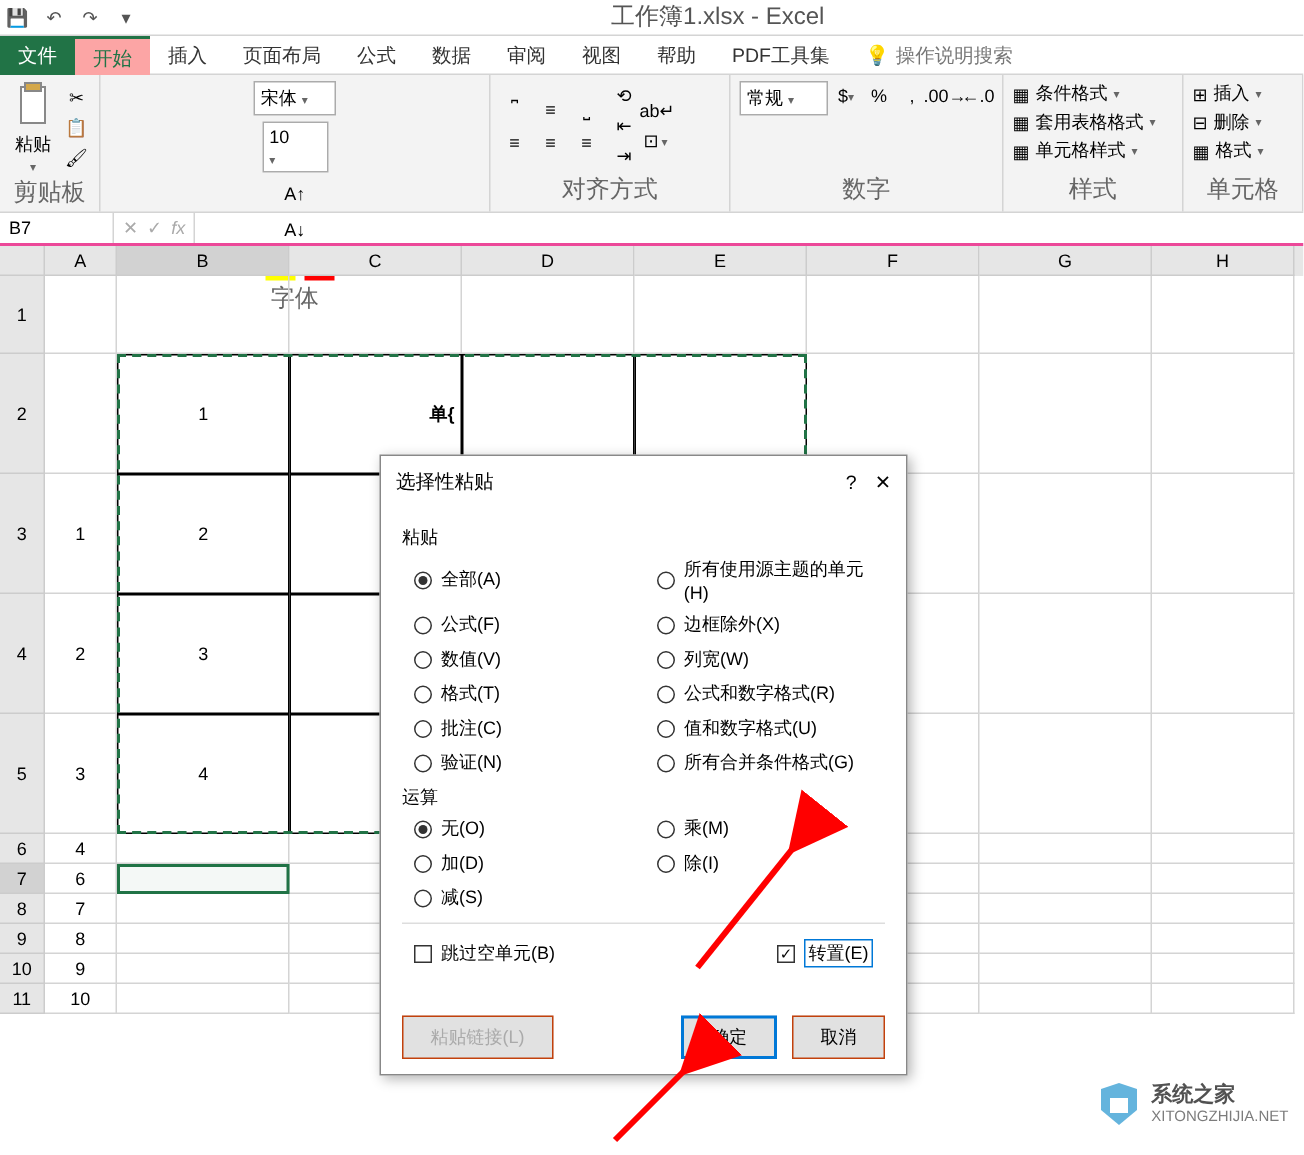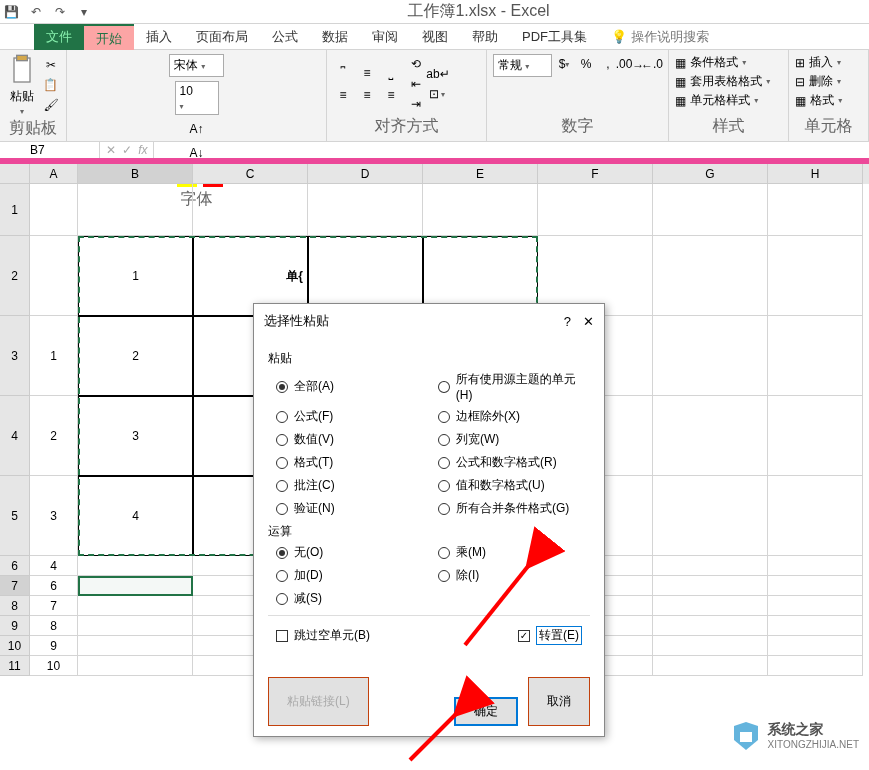--- a/index.html
+++ b/index.html
@@ -5,21 +5,21 @@
 * { margin: 0; padding: 0; box-sizing: border-box; font-family: "Microsoft YaHei", sans-serif; }
 body { width: 869px; height: 770px; background: #fff; overflow: hidden; position: relative; font-size: 12px; }
 
 .titlebar { height: 24px; background: #fff; display: flex; align-items: center; padding: 0 4px; border-bottom: 1px solid #d4d4d4; }
 .titlebar .qat { display: flex; gap: 8px; align-items: center; }
 .titlebar .qat span { width: 16px; height: 16px; display: inline-flex; align-items: center; justify-content: center; color: #555; }
 .titlebar .title { flex: 1; text-align: center; color: #555; font-size: 16px; }
 
 .tabs { height: 26px; background: #fff; display: flex; align-items: center; border-bottom: 1px solid #d4d4d4; }
 .tab { padding: 0 12px; height: 26px; line-height: 26px; cursor: pointer; color: #333; font-size: 13px; }
-.tab.file { background: #217346; color: #86efac; margin-left: 34px; }
+.tab.file { background: #217346; color: #ffffff; }
 .tab.active { background: #fca5a5; border-top: 2px solid #217346; color: #217346; }
 .tab-tell { display: flex; align-items: center; gap: 4px; color: #777; }
 
 .ribbon { height: 92px; background: #f3f3f3; display: flex; border-bottom: 1px solid #d4d4d4; }
 .ribbon-group { border-right: 1px solid #d4d4d4; padding: 4px 6px; display: flex; flex-direction: column; justify-content: space-between; }
 .ribbon-group .label { text-align: center; font-size: 16px; color: #666; padding-top: 2px; }
 .ribbon-content { flex: 1; display: flex; align-items: center; gap: 4px; }
 .paste-big { display: flex; flex-direction: column; align-items: center; gap: 2px; }
 .paste-big svg { width: 32px; height: 32px; }
 .vert-btns { display: flex; flex-direction: column; gap: 2px; }
@@ -29,21 +29,21 @@
 .font-btns { display: flex; gap: 6px; align-items: center; }
 .font-btn { width: 20px; height: 20px; display: inline-flex; align-items: center; justify-content: center; cursor: pointer; }
 .align-grid { display: grid; grid-template-columns: repeat(3, 22px); gap: 2px; }
 .num-col { display: flex; flex-direction: row; gap: 2px; }
 .num-row { display: flex; gap: 2px; }
 .styles-col { display: flex; flex-direction: column; gap: 2px; }
 .style-item { display: flex; align-items: center; gap: 4px; font-size: 12px; cursor: pointer; }
 .cells-col { display: flex; flex-direction: column; gap: 2px; }
 .dropdown-arrow { font-size: 8px; color: #666; }
 
-.formula-bar { height: 22px; display: flex; border-bottom: 6px solid #ec4899; background: #fff; padding-left: 24px; }
+.formula-bar { height: 22px; display: flex; border-bottom: 2px solid #ec4899; background: #fff; }
 .name-box { width: 76px; border-right: 1px solid #d4d4d4; padding: 2px 6px; display: flex; align-items: center; }
 .fb-btns { display: flex; align-items: center; gap: 6px; padding: 0 6px; color: #aaa; border-right: 1px solid #d4d4d4; }
 .fx-input { flex: 1; padding: 2px 6px; }
 
 .sheet { position: relative; }
 .col-headers { display: flex; height: 20px; background: #e6e6e6; }
 .corner { width: 30px; border-right: 1px solid #ccc; border-bottom: 1px solid #ccc; background: #e6e6e6; }
 .col-h { border-right: 1px solid #ccc; border-bottom: 1px solid #ccc; text-align: center; line-height: 20px; background: #e6e6e6; font-size: 12px; }
 .col-h.selected { background: #d2d2d2; }
 .col-A { width: 48px; } .col-B { width: 115px; } .col-C { width: 115px; }
@@ -71,21 +71,21 @@
 .dialog-body { padding: 6px 14px 12px; }
 .fieldset-label { font-size: 12px; margin: 6px 0 4px; }
 .radio-grid { display: grid; grid-template-columns: 1fr 1fr; gap: 6px 10px; padding-left: 8px; }
 .radio-item, .check-item { display: flex; align-items: center; gap: 6px; font-size: 12px; }
 .radio-circle { width: 12px; height: 12px; border: 1px solid #333; border-radius: 50%; display: inline-flex; align-items: center; justify-content: center; }
 .radio-circle.checked::after { content: ''; width: 6px; height: 6px; background: #333; border-radius: 50%; }
 .check-box { width: 12px; height: 12px; border: 1px solid #333; display: inline-flex; align-items: center; justify-content: center; font-size: 10px; }
 .check-row { display: flex; justify-content: space-between; padding: 10px 8px; border-top: 1px solid #ddd; margin-top: 8px; }
 .dialog-footer { display: flex; justify-content: flex-end; gap: 10px; padding: 10px 14px; }
 .dlg-btn { padding: 4px 18px; border: 1px solid #c2410c; background: #e1e1e1; font-size: 12px; cursor: pointer; }
-.dlg-btn.primary { border: 2px solid #0078d7; margin-top: 20px; }
+.dlg-btn.primary { border: 2px solid #0078d7; }
 .dlg-btn.disabled { color: #aaa; }
 .highlight-box { border: 1px solid #0078d7; padding: 0 2px; }
 
 .arrow { position: absolute; pointer-events: none; z-index: 200; }
 .arrow svg { overflow: visible; }
 
 .watermark { position: absolute; right: 10px; bottom: 20px; display: flex; align-items: center; gap: 6px; opacity: 0.85; z-index: 300; }
 .watermark .logo { width: 32px; height: 28px; }
 .watermark .wm-text { font-size: 14px; font-weight: bold; color: #333; }
 .watermark .wm-url { font-size: 10px; color: #666; }

